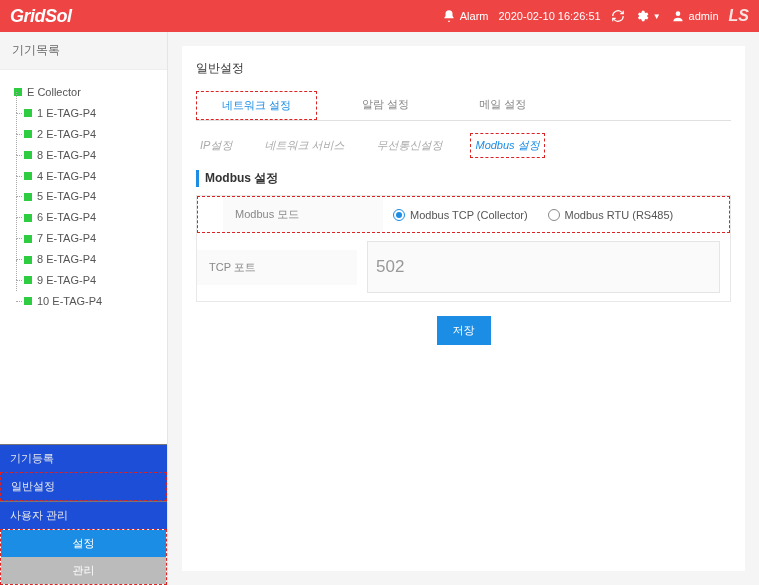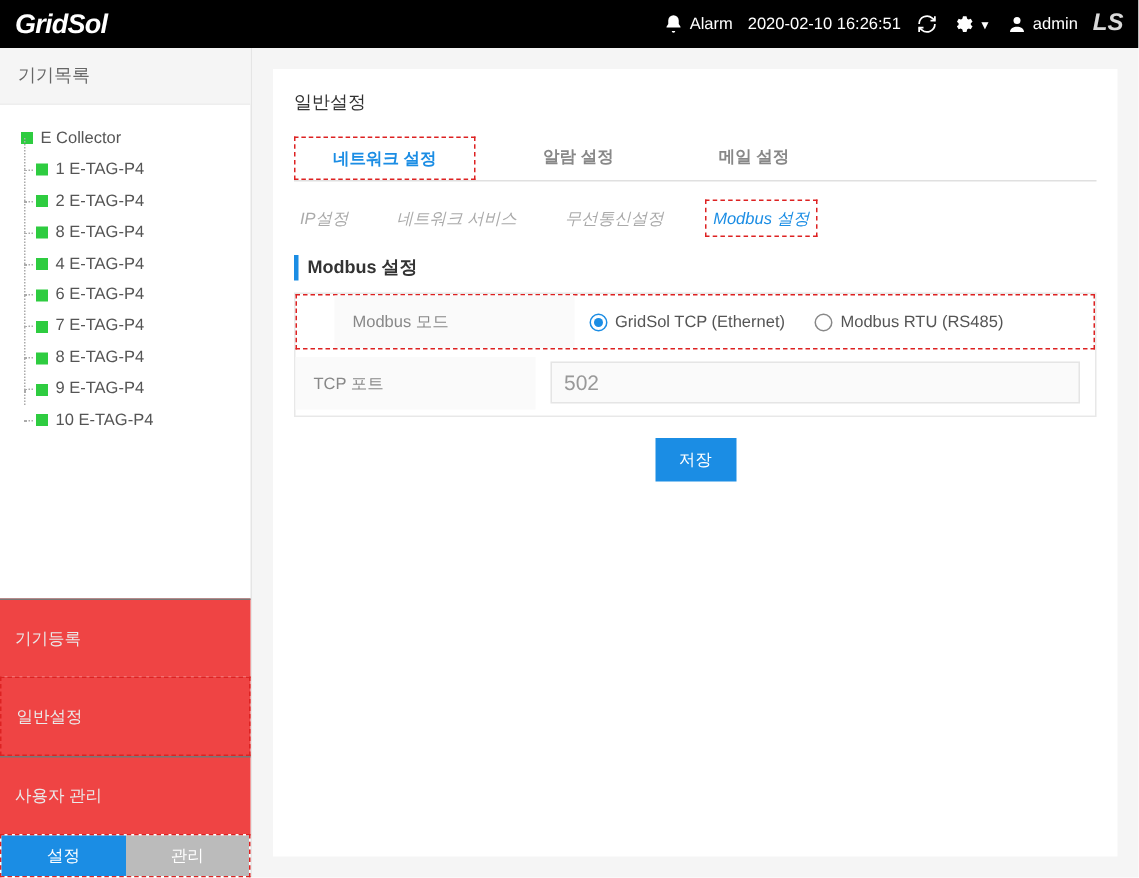--- a/index.html
+++ b/index.html
@@ -1,19 +1,19 @@
 <!DOCTYPE html>
 <html><head>
   <meta charset="utf-8">
   <style>
     * { margin: 0; padding: 0; box-sizing: border-box; font-family: "Malgun Gothic", sans-serif; }
     body { background: #f5f5f5; width: 759px; height: 585px; overflow: hidden; font-size: 11px; }
 
     .header {
-      background: #000000;
+      background: #ef4444;
       color: white;
       height: 32px;
       display: flex;
       align-items: center;
       padding: 0 10px;
     }
     .brand {
       font-style: italic;
       font-weight: bold;
       font-size: 18px;
@@ -68,42 +68,42 @@
       position: absolute;
       left: 2px;
       width: 6px;
       border-top: 1px dotted #aaa;
     }
     .tree-child:last-child::before { top: -50%; height: 50%; bottom: auto; }
     .sq { display: inline-block; width: 8px; height: 8px; background: #2ecc40; }
 
     .sidebar-bottom { margin-top: auto; width: 100%; }
     .side-menu-item {
-      background: #ef4444;
+      background: #1d4ed8;
       color: #eaeaea;
-      padding: 18px 10px;
+      padding: 6px 10px;
       font-size: 11px;
       border-top: 1px solid #777;
     }
     .side-menu-item.highlight {
       border: 1.5px dashed #d22;
     }
     .side-tabs {
       display: flex;
     }
     .side-tab {
       flex: 1;
       text-align: center;
       padding: 6px 0;
       font-size: 11px;
       color: #fff;
     }
     .side-tab.active { background: #1b8de4; }
     .side-tab.inactive { background: #bbbbbb; }
-    .side-tabs.highlight { border: 1.5px dashed #d22; }
+    .side-tabs.highlight { border: 1.5px dashed #d22; flex-direction: column; }
 
     .content {
       flex: 1;
       padding: 14px;
       background: #f5f5f5;
     }
     .content-panel {
       background: #ffffff;
       padding: 14px;
       height: 100%;
@@ -117,21 +117,20 @@
     .tabs-row1 {
       display: flex;
       gap: 20px;
       border-bottom: 1px solid #e0e0e0;
       padding-bottom: 0;
     }
     .tab1 {
       padding: 6px 25px;
       color: #888;
       cursor: pointer;
-      font-weight: bold;
     }
     .tab1.active {
       color: #1b8de4;
       border-bottom: 2px solid #1b8de4;
     }
     .tab1.highlight { border: 1.5px dashed #d22; }
 
     .tabs-row2 {
       display: flex;
       gap: 24px;
@@ -192,24 +191,24 @@
       width: 12px; height: 12px; border: 1px solid #888; border-radius: 50%; display: inline-block; position: relative;
     }
     .radio-dot.checked { border-color: #1b8de4; }
     .radio-dot.checked::after {
       content: ""; position: absolute; inset: 2px; background: #1b8de4; border-radius: 50%;
     }
 
     .input {
       border: 1px solid #e5e5e5;
       background: #fafafa;
-      padding: 5px 8px;
+      padding: 15px 8px;
       width: 100%;
       color: #999;
-      font-size: 14px;
+      font-size: 17px;
     }
 
     .actions {
       display: flex;
       justify-content: center;
       margin-top: 14px;
     }
     .btn-primary {
       background: #1b8de4;
       color: white;
@@ -273,20 +272,24 @@
       <div class="tree-child">
           <span class="sq"></span>
           <span>8 E-TAG-P4</span>
         </div>
       <div class="tree-child">
           <span class="sq"></span>
           <span>4 E-TAG-P4</span>
         </div>
       <div class="tree-child">
           <span class="sq"></span>
+          <span>5 E-TAG-P4</span>
+        </div>
+      <div class="tree-child">
+          <span class="sq"></span>
           <span>6 E-TAG-P4</span>
         </div>
       <div class="tree-child">
           <span class="sq"></span>
           <span>7 E-TAG-P4</span>
         </div>
       <div class="tree-child">
           <span class="sq"></span>
           <span>8 E-TAG-P4</span>
         </div>
@@ -328,21 +331,21 @@
       </div>
 
       <div class="section-title">Modbus 설정</div>
 
       <div class="form">
         <div class="form-row highlight">
           <div class="form-label">Modbus 모드</div>
           <div class="form-value">
             <label class="radio">
               <span class="radio-dot checked"></span>
-              <span>GridSol TCP (Ethernet)</span>
+              <span>Modbus TCP (Collector)</span>
             </label>
             <label class="radio">
               <span class="radio-dot"></span>
               <span>Modbus RTU (RS485)</span>
             </label>
           </div>
         </div>
         <div class="form-row">
           <div class="form-label">TCP 포트</div>
           <div class="form-value">

